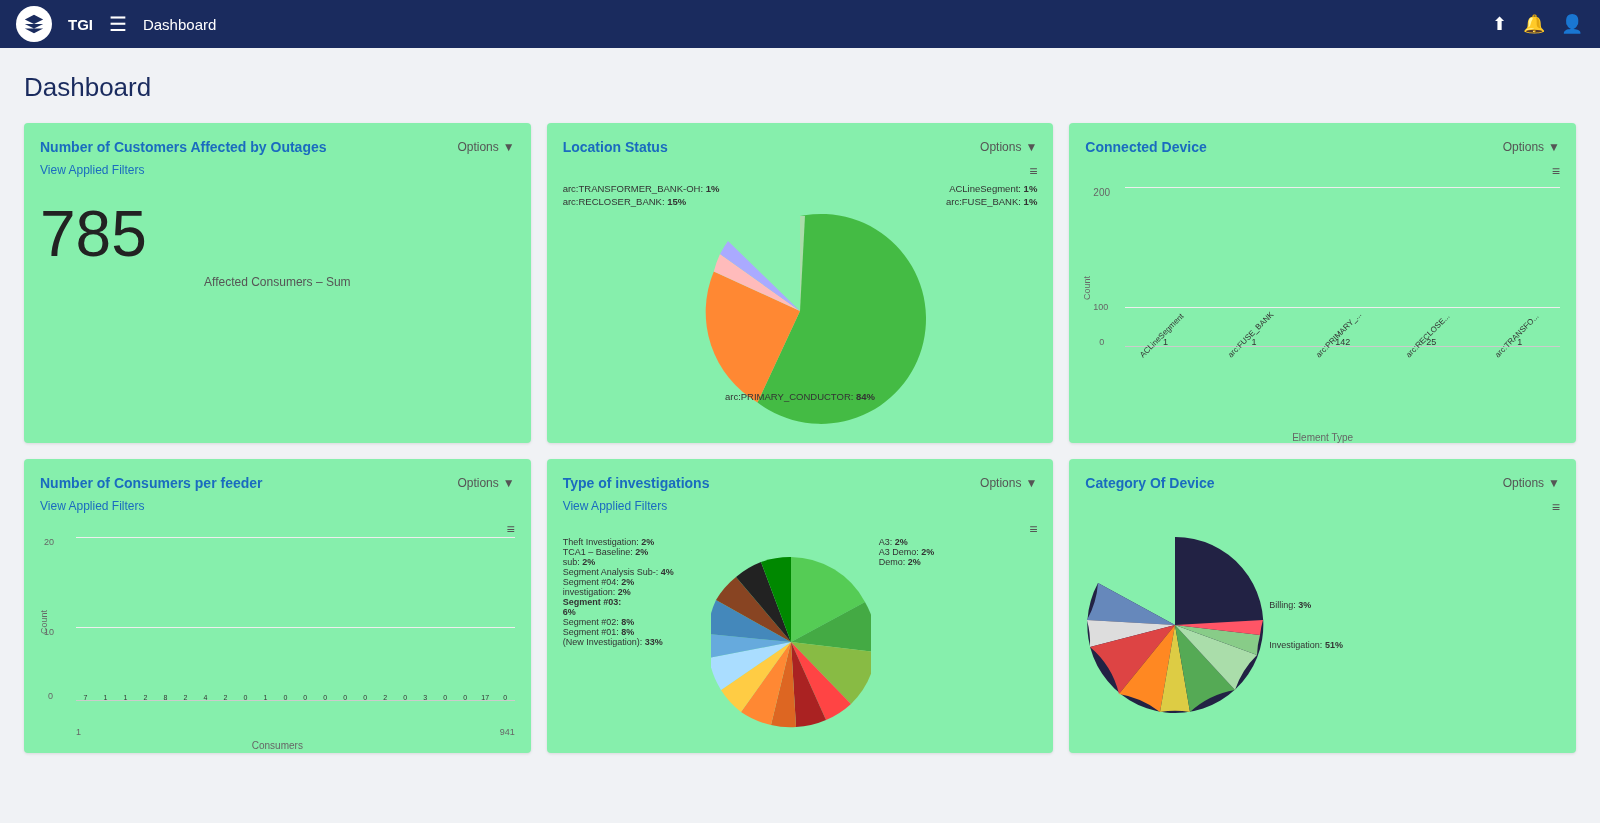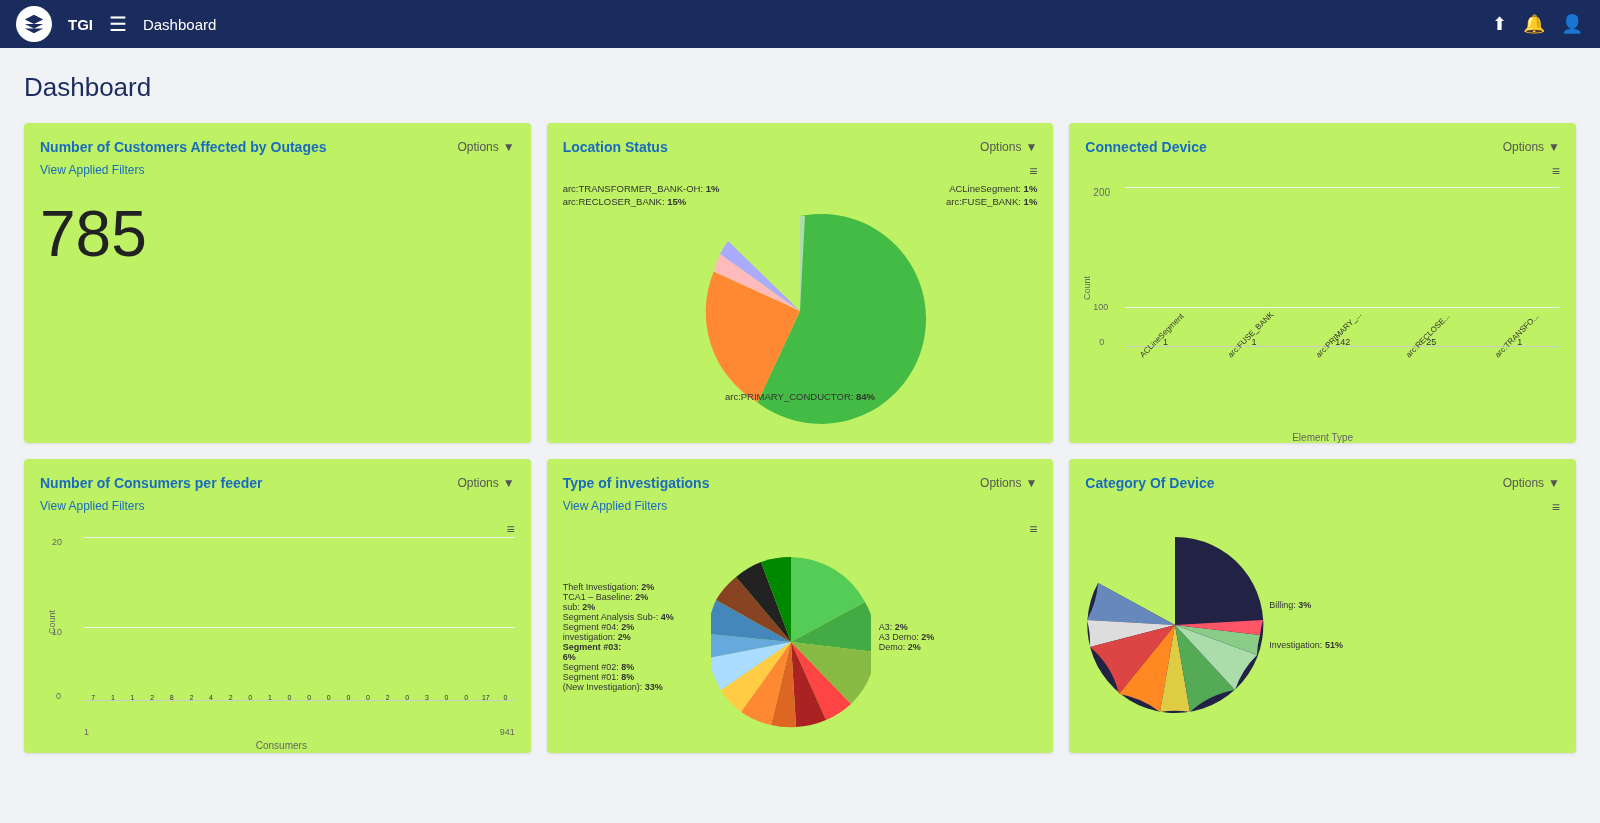--- a/index.html
+++ b/index.html
@@ -33,21 +33,21 @@
     .page-title { font-size: 26px; font-weight: 400; color: #1a2b5e; margin-bottom: 20px; }
 
     
     .card-grid {
       display: grid;
       grid-template-columns: 1fr 1fr 1fr;
       gap: 16px;
     }
 
     .card {
-      background: #bef264;
+      background: #86efac;
       border-radius: 4px;
       padding: 16px;
       box-shadow: 0 1px 3px rgba(0,0,0,0.1);
     }
 
     .card-header {
       display: flex;
       justify-content: space-between;
       align-items: center;
       margin-bottom: 8px;
@@ -132,20 +132,21 @@
     <div class="card">
       <div class="card-header">
         <a class="card-title">Number of Customers Affected by Outages</a>
         <button class="options-btn">
           <span>Options</span>
           <span>▼</span>
         </button>
       </div>
       <div class="filter-link">View Applied Filters</div>
       <div class="big-number">785</div>
+      <div class="big-number-label">Affected Consumers – Sum</div>
     </div>
 
     <div class="card">
       <div class="card-header">
         <a class="card-title">Location Status</a>
         <button class="options-btn">
           <span>Options</span>
           <span>▼</span>
         </button>
       </div>
@@ -254,21 +255,21 @@
       <div class="card-header">
         <a class="card-title">Number of Consumers per feeder</a>
         <button class="options-btn">
           <span>Options</span>
           <span>▼</span>
         </button>
       </div>
       <div class="filter-link">View Applied Filters</div>
       <div style="text-align:right;font-size:14px;color:#555;cursor:pointer;">≡</div>
 
-      <div style="position:relative;height:200px;padding-left:36px;padding-bottom:36px;margin-left:8px;">
+      <div style="position:relative;height:200px;padding-left:36px;padding-bottom:36px;">
         <span style="position:absolute;left:-8px;top:40%;transform:rotate(-90deg);font-size:9px;color:#666;">Count</span>
         <span style="position:absolute;left:4px;top:0;font-size:9px;color:#666;">20</span>
         <span style="position:absolute;left:4px;top:45%;font-size:9px;color:#666;">10</span>
         <span style="position:absolute;left:8px;bottom:36px;font-size:9px;color:#666;">0</span>
         <div style="position:absolute;left:36px;top:0;right:0;height:1px;background:#eee;"></div>
         <div style="position:absolute;left:36px;top:45%;right:0;height:1px;background:#eee;"></div>
         <div style="position:absolute;left:36px;bottom:36px;right:0;height:1px;background:#ccc;"></div>
         <div style="position:absolute;left:36px;top:0;bottom:36px;right:0;display:flex;align-items:flex-end;gap:1px;">
 
           <div style="flex:1;display:flex;flex-direction:column;align-items:center;justify-content:flex-end;">
@@ -373,21 +374,21 @@
       <div class="card-header">
         <a class="card-title">Type of investigations</a>
         <button class="options-btn">
           <span>Options</span>
           <span>▼</span>
         </button>
       </div>
       <div class="filter-link">View Applied Filters</div>
       <div style="text-align:right;font-size:14px;color:#555;cursor:pointer;">≡</div>
 
-      <div style="display:flex;align-items:center;gap:8px;">
+      <div style="display:flex;gap:8px;">
 
         <div style="font-size:9px;flex:0 0 auto;min-width:140px;">
           <div>Theft Investigation: <b>2%</b></div>
           <div>TCA1 – Baseline: <b>2%</b></div>
           <div>sub: <b>2%</b></div>
           <div>Segment Analysis Sub-: <b>4%</b></div>
           <div>Segment #04: <b>2%</b></div>
           <div>investigation: <b>2%</b></div>
           <div><b>Segment #03:</b></div>
           <div><b>6%</b></div>

